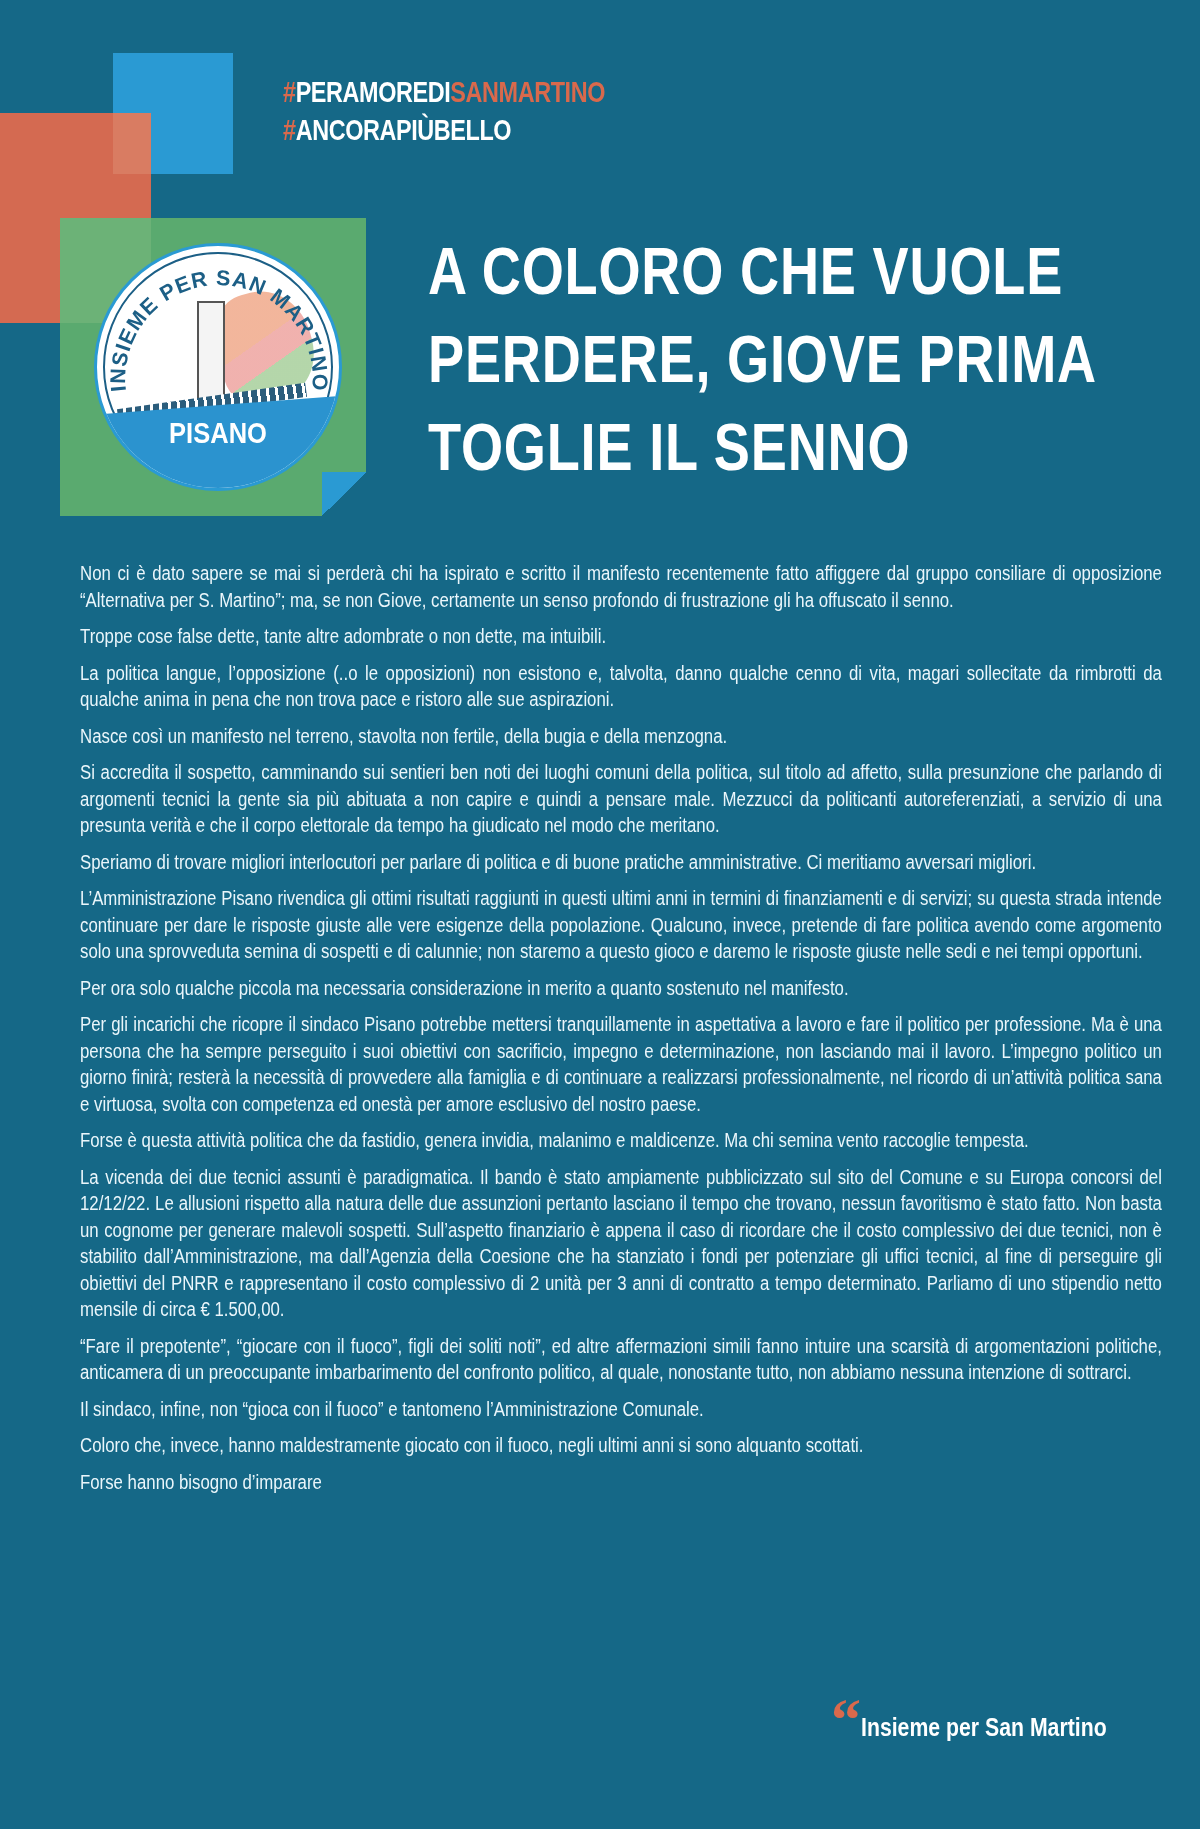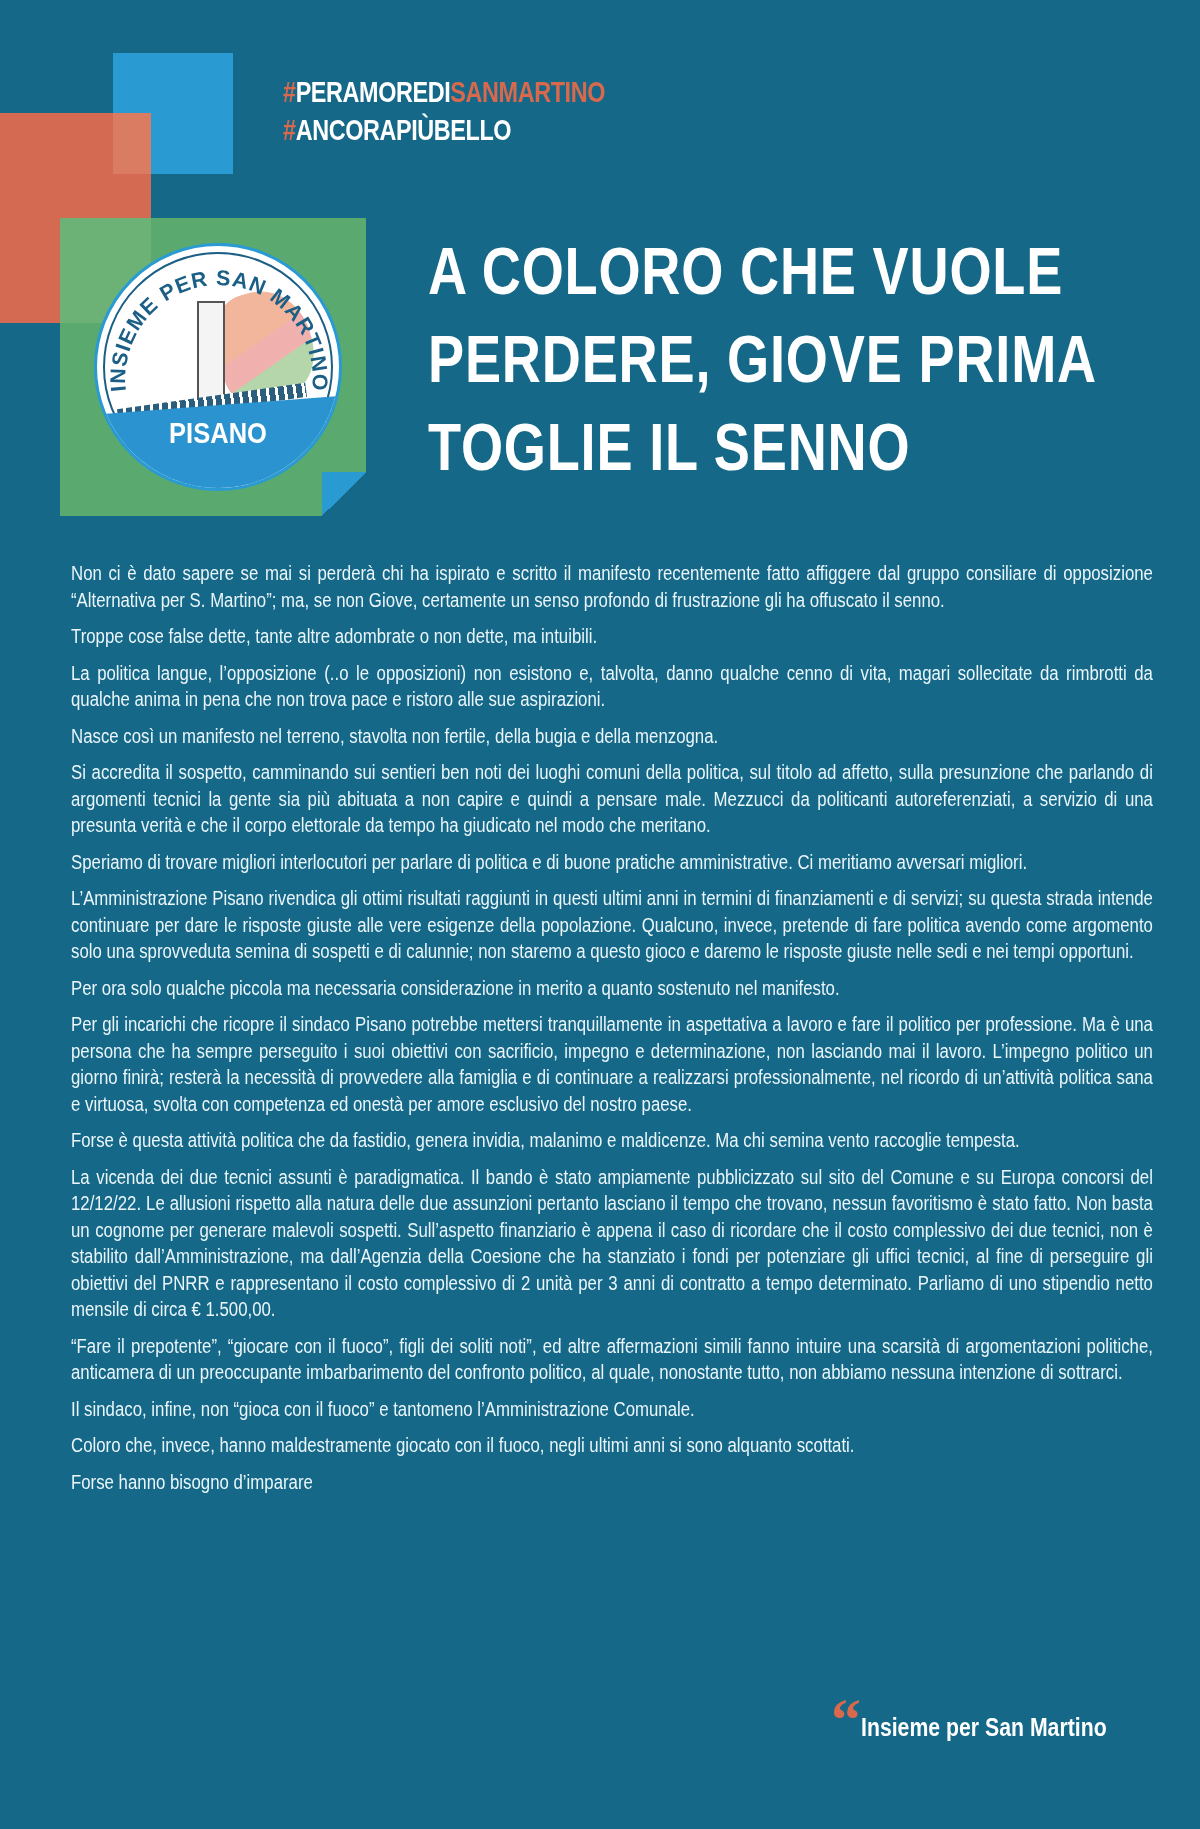--- a/index.html
+++ b/index.html
@@ -78,21 +78,21 @@
 
     .headline {
       position: absolute; left: 428px; top: 227px; width: 760px;
       font-weight: bold; font-size: 66px; line-height: 88px;
       text-transform: uppercase; letter-spacing: 1px;
       transform: scaleX(0.82); transform-origin: left top;
       white-space: nowrap;
     }
 
     .body {
-      position: absolute; left: 71px; top: 560px; width: 1082px;
+      position: absolute; left: 80px; top: 560px; width: 1082px;
       font-size: 19px; line-height: 25px; color: #eaf6fb;
     }
     .body p {
       text-align: justify;
       margin-bottom: 10px;
       letter-spacing: -0.6px;
       word-spacing: -1px;
       font-stretch: condensed;
     }
     .body .scaled {

